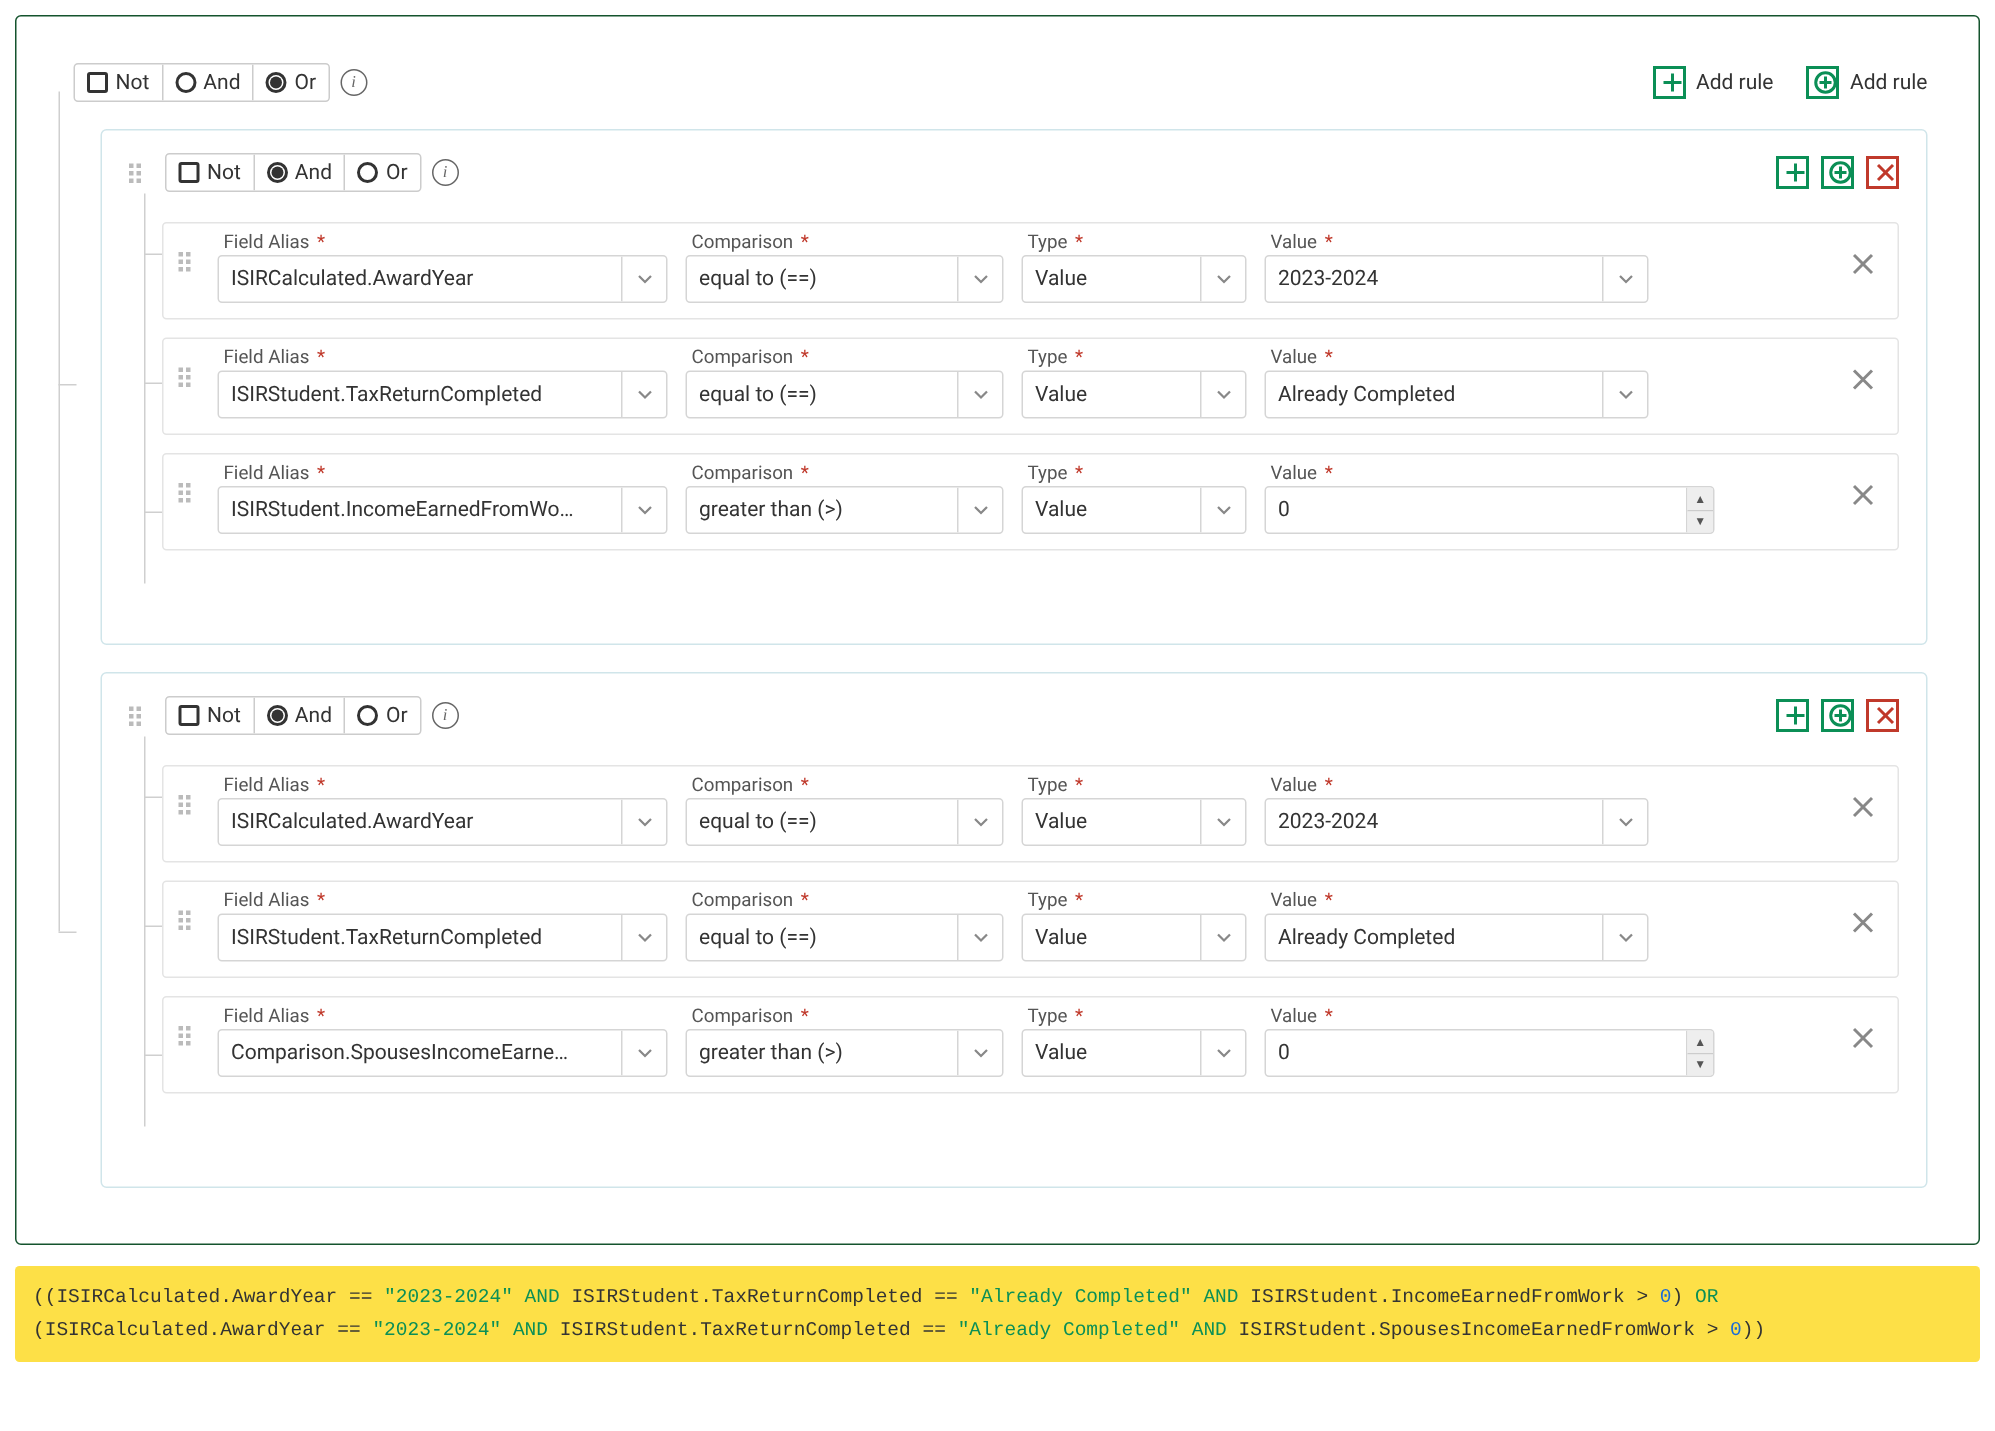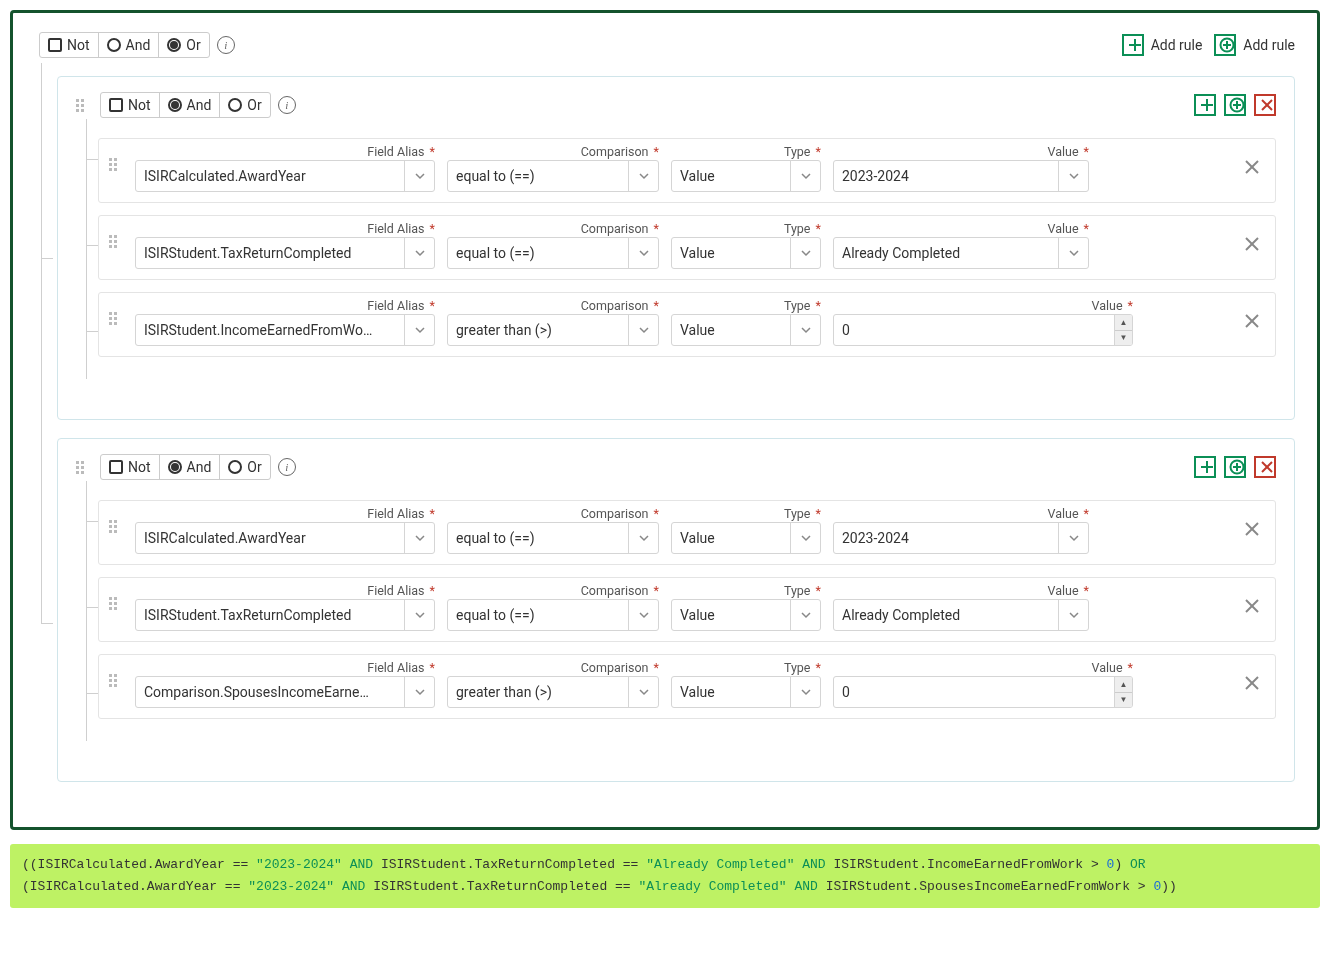--- a/index.html
+++ b/index.html
@@ -5,23 +5,23 @@
   * { box-sizing: border-box; }
   body {
     margin: 0;
     padding: 10px;
     font-family: -apple-system, BlinkMacSystemFont, "Segoe UI", Roboto, sans-serif;
     font-size: 14px;
     color: #333;
     background: #fff;
   }
   .builder-outer {
-    border: 3px solid #14532d;
+    border: 1px solid #14532d;
     border-radius: 4px;
-    padding: 4px;
+    padding: 16px;
     position: relative;
     min-height: 820px;
   }
   .top-bar {
     display: flex;
     align-items: center;
     justify-content: space-between;
     padding: 15px 18px 8px 22px;
   }
   .conj-group {
@@ -70,21 +70,21 @@
     border-radius: 50%;
     display: inline-flex;
     align-items: center;
     justify-content: center;
     font-size: 11px;
     color: #666;
     margin-left: 7px;
     font-style: italic;
     font-family: Georgia, serif;
   }
-  .top-actions { display: flex; gap: 12px; align-items: center; }
+  .top-actions { display: flex; gap: 22px; align-items: center; }
   .top-action {
     display: inline-flex;
     align-items: center;
     gap: 7px;
     color: #333;
     cursor: pointer;
   }
   .icon-plus-box, .icon-plus-circle-box, .icon-x-box {
     width: 22px; height: 22px;
     border: 2px solid #0b8f56;
@@ -127,21 +127,21 @@
     margin: 10px 18px 12px 40px;
     border: 1px solid #e4e4e4;
     border-radius: 3px;
     padding: 5px 10px 10px 10px;
     display: flex;
     align-items: flex-end;
     gap: 12px;
     background: #fff;
   }
   .rule-row .drag-handle { margin: 0 6px 8px 0; align-self: center; }
-  .field-wrap { display: flex; flex-direction: column; align-items: flex-end; }
+  .field-wrap { display: flex; flex-direction: column; }
   .field-label {
     font-size: 12.5px;
     color: #555;
     margin: 0 0 1px 4px;
   }
   .req { color: #c0392b; margin-left: 2px; }
   .select-box {
     height: 32px;
     border: 1px solid #d5d5d5;
     border-radius: 3px;
@@ -206,21 +206,21 @@
   .rule-delete {
     align-self: center;
     color: #888;
     cursor: pointer;
     padding: 0 4px;
     margin-left: auto;
   }
   .rule-delete svg { width: 18px; height: 18px; stroke: #888; stroke-width: 2; }
   .expr-box {
     margin-top: 14px;
-    background: #bef264;
+    background: #fde047;
     border-radius: 3px;
     padding: 10px 12px;
     font-family: "Consolas", "Menlo", "Courier New", monospace;
     font-size: 13px;
     line-height: 1.7;
     color: #333;
     white-space: pre-wrap;
   }
   .tok-field { color: #333; }
   .tok-op    { color: #333; }

